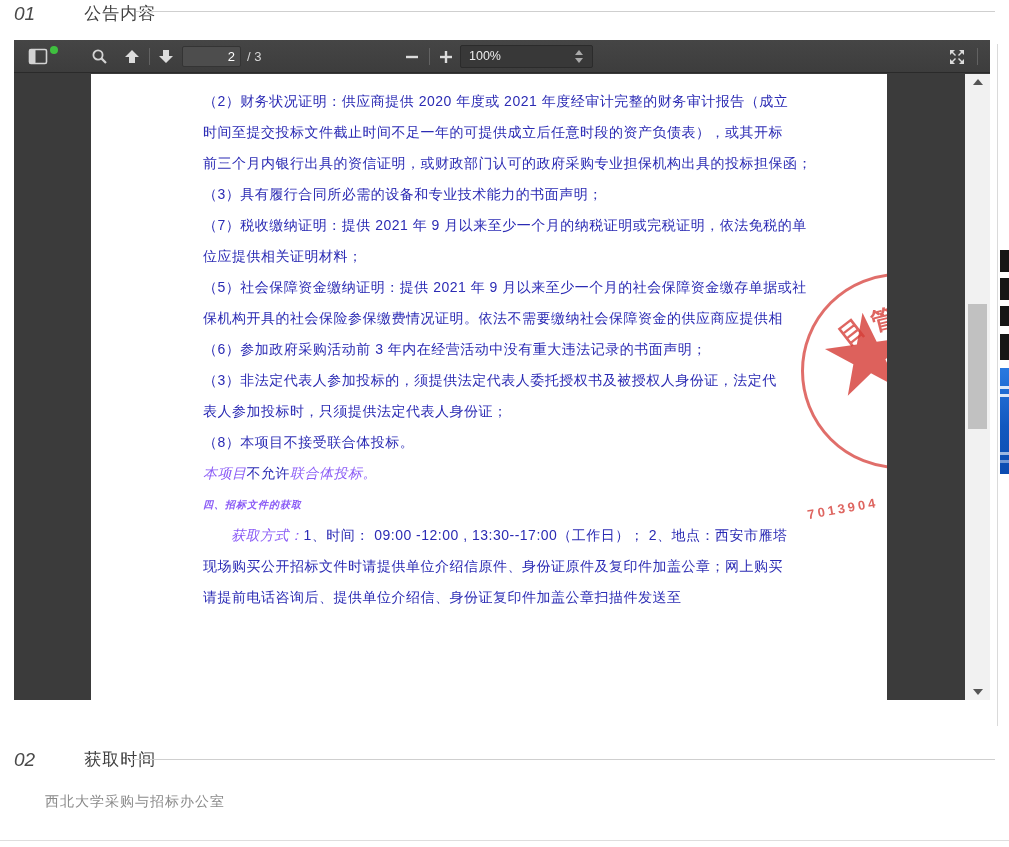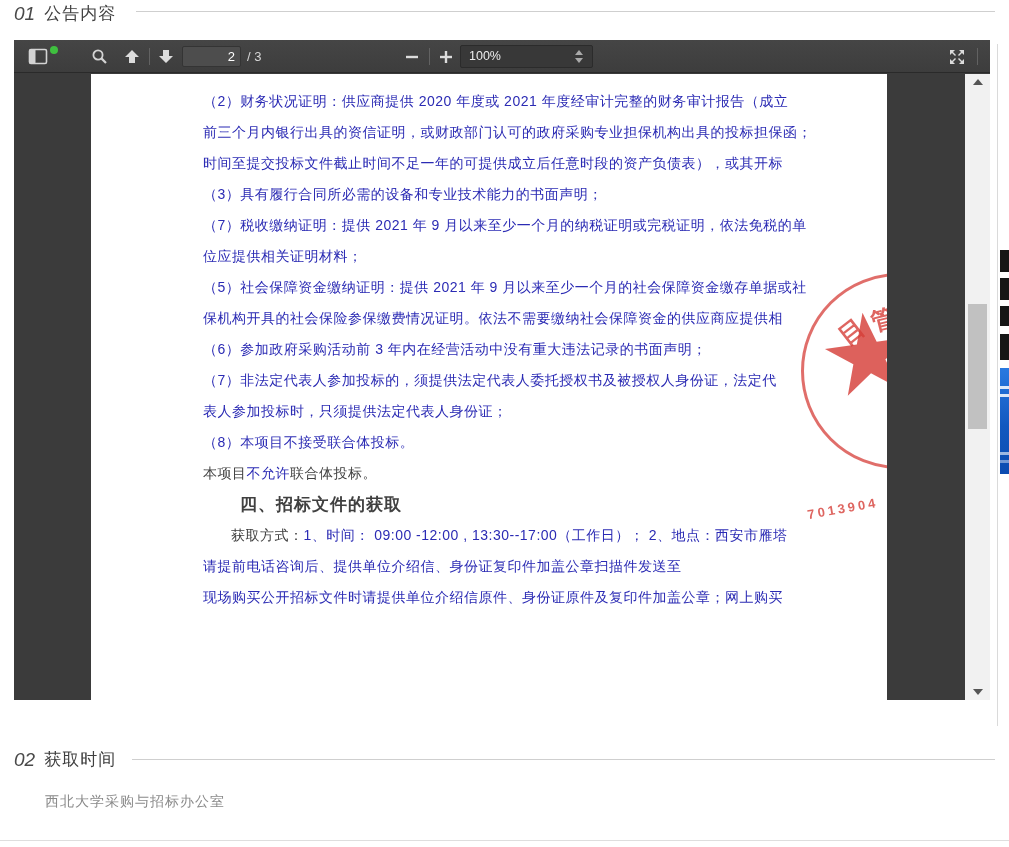--- a/index.html
+++ b/index.html
@@ -1,20 +1,20 @@
 <!DOCTYPE html>
 <html><head>
 <meta charset="utf-8">
 <style>
   * { margin:0; padding:0; box-sizing:border-box; }
   html,body { width:1009px; height:847px; background:#ffffff;
               font-family:"Liberation Sans","DejaVu Sans",sans-serif; overflow:hidden; position:relative; }
 
   
-  .sec-header { position:absolute; left:14px; display:flex; align-items:flex-end; }
+  .sec-header { position:absolute; left:14px; display:flex; align-items:flex-end;gap:40px; }
   .sec-num { font-style:italic; font-size:19px; color:#4a4a4a; margin-right:9px; }
   .sec-title { font-size:17px; color:#3f3f3f; letter-spacing:1px; }
   .sec-rule { position:absolute; height:1px; background:#cfcfcf; }
 
   .dept-text { position:absolute; left:45px; top:793px; font-size:14px; color:#8a8a8a; letter-spacing:1px; }
   .bottom-rule { position:absolute; left:0; top:840px; width:1009px; height:1px; background:#dedede; }
 
   
   .pdf-viewer { position:absolute; left:14px; top:40px; width:976px; height:660px; background:#3b3b3b; }
   .pdf-toolbar { position:absolute; left:0; top:0; width:100%; height:33px;
@@ -43,23 +43,23 @@
   .tri-up   { width:0;height:0;border-left:5px solid transparent;border-right:5px solid transparent;border-bottom:6px solid #555; }
   .tri-down { width:0;height:0;border-left:5px solid transparent;border-right:5px solid transparent;border-top:6px solid #555; }
   .sb-thumb { position:absolute; left:3px; top:230px; width:19px; height:125px; background:#c1c1c1; cursor:pointer; }
 
   
   .pdf-page { position:absolute; left:77px; top:0; width:796px; height:626px; background:#ffffff; overflow:hidden; }
   .doc-lines { position:absolute; left:112px; top:12px; width:572px; font-size:14px; color:#1c1c1c; }
   .doc-line { height:31px; line-height:31px; white-space:nowrap; letter-spacing:0.5px; }
   .doc-line.fill { text-align:justify; text-align-last:justify; text-justify:inter-character; }
   .doc-line.indent { padding-left:28px; }
-  .doc-line.heading { font-weight:bold; font-size:17px; color:#0d0d0d; letter-spacing:1px;margin-left:37px; }
+  .doc-line.heading { font-weight:bold; font-size:10px; color:#0d0d0d; letter-spacing:1px; }
   .doc-line .blue  { color:#2b2bb4; }
-  .doc-line .black { color:#404040; }
+  .doc-line .black { color:#8b5cf6;font-style:italic; }
 
   
   .stamp { position:absolute; left:700px; top:195px; width:220px; height:220px; pointer-events:none; }
   .stamp-circle { position:absolute; left:10px; top:4px; width:196px; height:196px; border-radius:50%;
                   border:3px solid rgba(214,62,56,0.75); }
   .stamp-star { position:absolute; left:28px; top:30px; font-size:110px; line-height:110px;
                 color:rgba(214,62,56,0.82); transform:rotate(-8deg); }
   .stamp-arc-char { position:absolute; font-size:25px; font-weight:bold; color:rgba(214,62,56,0.8); }
   .stamp-serial { position:absolute; left:16px; top:232px; font-size:13px; font-weight:bold;
                   color:rgba(214,62,56,0.8); letter-spacing:3px; transform:rotate(-10deg); }
@@ -153,36 +153,36 @@
       </svg>
     </div>
     <div class="tsep" style="left:963px;"></div>
   </div>
 
   <div class="viewer-body">
 
     <div class="pdf-page">
       <div class="doc-lines">
           <div class="doc-line fill"><span class="blue">（2）财务状况证明：供应商提供 2020 年度或 2021 年度经审计完整的财务审计报告（成立</span></div>
+          <div class="doc-line fill"><span class="blue">时间至提交投标文件截止时间不足一年的可提供成立后任意时段的资产负债表），或其开标</span></div>
           <div class="doc-line fill"><span class="blue">前三个月内银行出具的资信证明，或财政部门认可的政府采购专业担保机构出具的投标担保函；</span></div>
-          <div class="doc-line fill"><span class="blue">时间至提交投标文件截止时间不足一年的可提供成立后任意时段的资产负债表），或其开标</span></div>
           <div class="doc-line"><span class="blue">（3）具有履行合同所必需的设备和专业技术能力的书面声明；</span></div>
           <div class="doc-line fill"><span class="blue">（7）税收缴纳证明：提供 2021 年 9 月以来至少一个月的纳税证明或完税证明，依法免税的单</span></div>
           <div class="doc-line"><span class="blue">位应提供相关证明材料；</span></div>
           <div class="doc-line fill"><span class="blue">（5）社会保障资金缴纳证明：提供 2021 年 9 月以来至少一个月的社会保障资金缴存单据或社</span></div>
           <div class="doc-line fill"><span class="blue">保机构开具的社会保险参保缴费情况证明。依法不需要缴纳社会保障资金的供应商应提供相</span></div>
           <div class="doc-line"><span class="blue">（6）参加政府采购活动前 3 年内在经营活动中没有重大违法记录的书面声明；</span></div>
-          <div class="doc-line fill"><span class="blue">（7）非法定代表人参加投标的，须提供法定代表人委托授权书及被授权人身份证，法定代</span></div>
+          <div class="doc-line fill"><span class="blue">（3）非法定代表人参加投标的，须提供法定代表人委托授权书及被授权人身份证，法定代</span></div>
           <div class="doc-line"><span class="blue">表人参加投标时，只须提供法定代表人身份证；</span></div>
           <div class="doc-line"><span class="blue">（8）本项目不接受联合体投标。</span></div>
           <div class="doc-line"><span class="black">本项目</span><span class="blue">不允许</span><span class="black">联合体投标。</span></div>
           <div class="doc-line heading"><span class="black">四、招标文件的获取</span></div>
           <div class="doc-line fill indent"><span class="black">获取方式：</span><span class="blue">1、时间： 09:00 -12:00 , 13:30--17:00（工作日）； 2、地点：西安市雁塔</span></div>
+          <div class="doc-line fill"><span class="blue">现场购买公开招标文件时请提供单位介绍信原件、身份证原件及复印件加盖公章；网上购买</span></div>
           <div class="doc-line"><span class="blue">请提前电话咨询后、提供单位介绍信、身份证复印件加盖公章扫描件发送至</span></div>
-          <div class="doc-line fill"><span class="blue">现场购买公开招标文件时请提供单位介绍信原件、身份证原件及复印件加盖公章；网上购买</span></div>
         </div>
 
       <div class="stamp">
         <div class="stamp-circle"></div>
         <div class="stamp-arc-char" style="left:48px; top:46px; transform:rotate(-38deg);">目</div>
         <div class="stamp-arc-char" style="left:80px; top:34px; transform:rotate(-14deg);">管</div>
 
         <div class="stamp-star">★</div>
         <div class="stamp-serial">7013904</div>
       </div>

